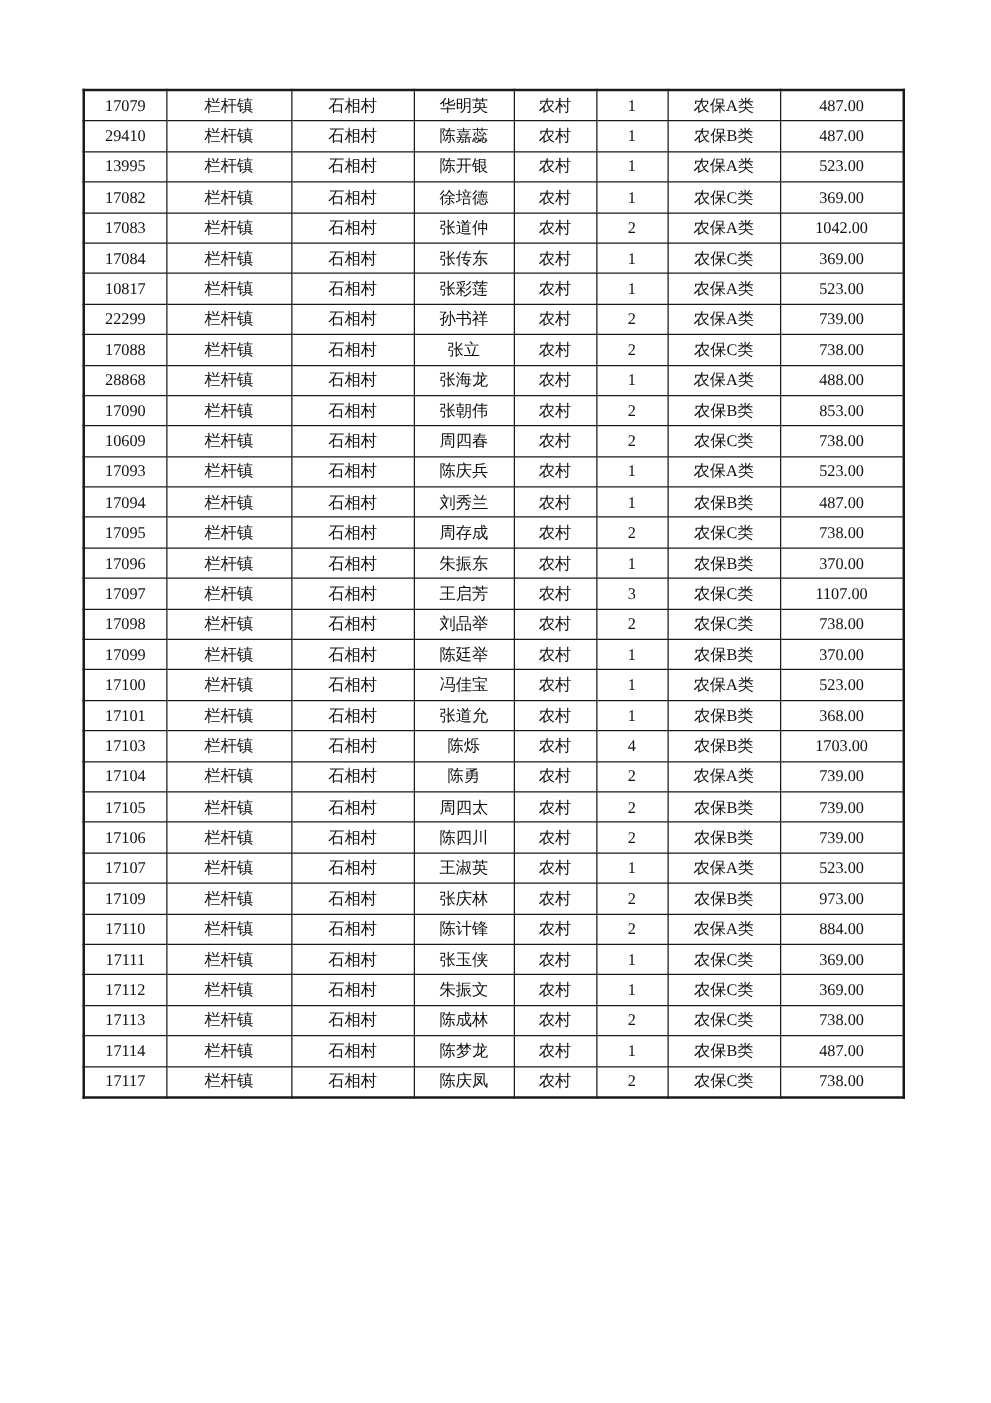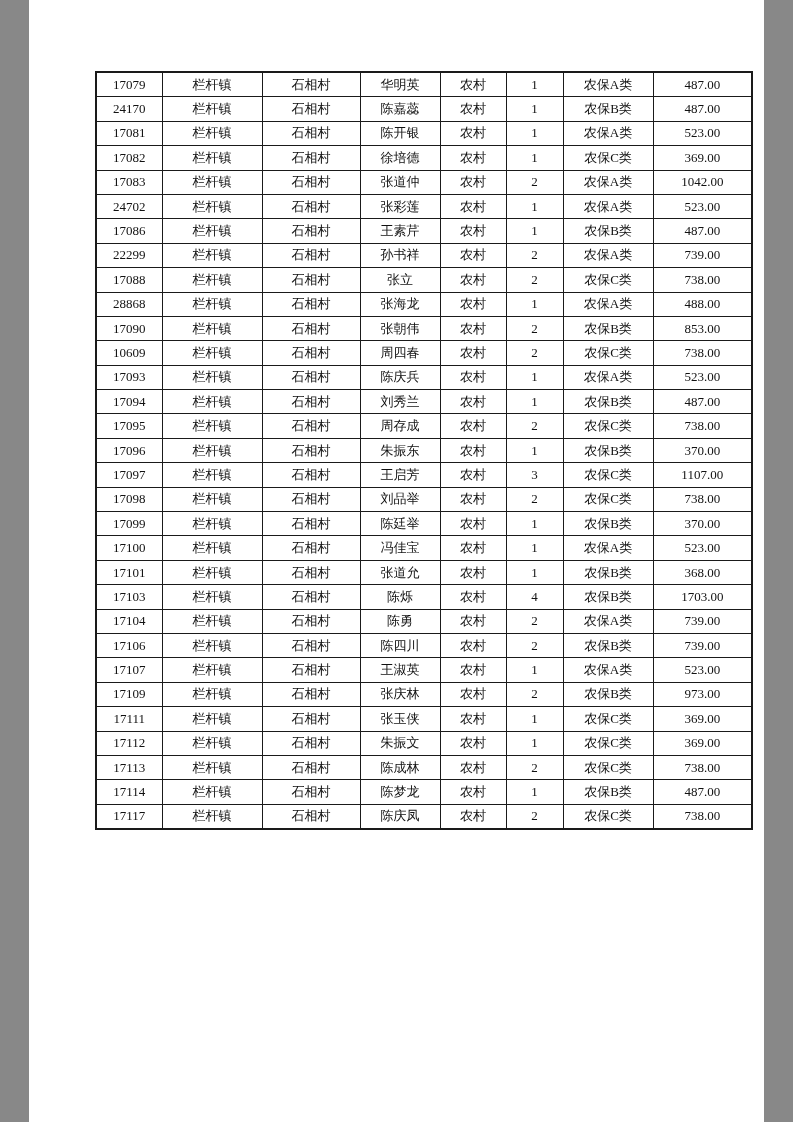--- a/index.html
+++ b/index.html
@@ -2,21 +2,21 @@
 <html><head>
 <meta charset="utf-8">
 <style>
   html, body {
     margin: 0;
     padding: 0;
     background: #888;
   }
   .page {
     position: relative;
-    width: 735px;
+    width: 793px;
     height: 1122px;
     background: #ffffff;
     margin: 0 auto;
     overflow: hidden;
     font-family: "Liberation Serif", "DejaVu Serif", serif;
   }
   table.roster {
     position: absolute;
     left: 66px;
     top: 71px;
@@ -68,31 +68,31 @@
           <td>17079</td>
           <td>栏杆镇</td>
           <td>石相村</td>
           <td>华明英</td>
           <td>农村</td>
           <td>1</td>
           <td>农保A类</td>
           <td>487.00</td>
         </tr>
         <tr>
-          <td>24170</td>
+          <td>29410</td>
           <td>栏杆镇</td>
           <td>石相村</td>
           <td>陈嘉蕊</td>
           <td>农村</td>
           <td>1</td>
           <td>农保B类</td>
           <td>487.00</td>
         </tr>
         <tr>
-          <td>17081</td>
+          <td>13995</td>
           <td>栏杆镇</td>
           <td>石相村</td>
           <td>陈开银</td>
           <td>农村</td>
           <td>1</td>
           <td>农保A类</td>
           <td>523.00</td>
         </tr>
         <tr>
           <td>17082</td>
@@ -108,228 +108,248 @@
           <td>17083</td>
           <td>栏杆镇</td>
           <td>石相村</td>
           <td>张道仲</td>
           <td>农村</td>
           <td>2</td>
           <td>农保A类</td>
           <td>1042.00</td>
         </tr>
         <tr>
-          <td>24702</td>
+          <td>17084</td>
+          <td>栏杆镇</td>
+          <td>石相村</td>
+          <td>张传东</td>
+          <td>农村</td>
+          <td>1</td>
+          <td>农保C类</td>
+          <td>369.00</td>
+        </tr>
+        <tr>
+          <td>10817</td>
           <td>栏杆镇</td>
           <td>石相村</td>
           <td>张彩莲</td>
           <td>农村</td>
           <td>1</td>
           <td>农保A类</td>
           <td>523.00</td>
         </tr>
         <tr>
-          <td>17086</td>
-          <td>栏杆镇</td>
-          <td>石相村</td>
-          <td>王素芹</td>
+          <td>22299</td>
+          <td>栏杆镇</td>
+          <td>石相村</td>
+          <td>孙书祥</td>
+          <td>农村</td>
+          <td>2</td>
+          <td>农保A类</td>
+          <td>739.00</td>
+        </tr>
+        <tr>
+          <td>17088</td>
+          <td>栏杆镇</td>
+          <td>石相村</td>
+          <td>张立</td>
+          <td>农村</td>
+          <td>2</td>
+          <td>农保C类</td>
+          <td>738.00</td>
+        </tr>
+        <tr>
+          <td>28868</td>
+          <td>栏杆镇</td>
+          <td>石相村</td>
+          <td>张海龙</td>
+          <td>农村</td>
+          <td>1</td>
+          <td>农保A类</td>
+          <td>488.00</td>
+        </tr>
+        <tr>
+          <td>17090</td>
+          <td>栏杆镇</td>
+          <td>石相村</td>
+          <td>张朝伟</td>
+          <td>农村</td>
+          <td>2</td>
+          <td>农保B类</td>
+          <td>853.00</td>
+        </tr>
+        <tr>
+          <td>10609</td>
+          <td>栏杆镇</td>
+          <td>石相村</td>
+          <td>周四春</td>
+          <td>农村</td>
+          <td>2</td>
+          <td>农保C类</td>
+          <td>738.00</td>
+        </tr>
+        <tr>
+          <td>17093</td>
+          <td>栏杆镇</td>
+          <td>石相村</td>
+          <td>陈庆兵</td>
+          <td>农村</td>
+          <td>1</td>
+          <td>农保A类</td>
+          <td>523.00</td>
+        </tr>
+        <tr>
+          <td>17094</td>
+          <td>栏杆镇</td>
+          <td>石相村</td>
+          <td>刘秀兰</td>
           <td>农村</td>
           <td>1</td>
           <td>农保B类</td>
           <td>487.00</td>
         </tr>
         <tr>
-          <td>22299</td>
-          <td>栏杆镇</td>
-          <td>石相村</td>
-          <td>孙书祥</td>
+          <td>17095</td>
+          <td>栏杆镇</td>
+          <td>石相村</td>
+          <td>周存成</td>
+          <td>农村</td>
+          <td>2</td>
+          <td>农保C类</td>
+          <td>738.00</td>
+        </tr>
+        <tr>
+          <td>17096</td>
+          <td>栏杆镇</td>
+          <td>石相村</td>
+          <td>朱振东</td>
+          <td>农村</td>
+          <td>1</td>
+          <td>农保B类</td>
+          <td>370.00</td>
+        </tr>
+        <tr>
+          <td>17097</td>
+          <td>栏杆镇</td>
+          <td>石相村</td>
+          <td>王启芳</td>
+          <td>农村</td>
+          <td>3</td>
+          <td>农保C类</td>
+          <td>1107.00</td>
+        </tr>
+        <tr>
+          <td>17098</td>
+          <td>栏杆镇</td>
+          <td>石相村</td>
+          <td>刘品举</td>
+          <td>农村</td>
+          <td>2</td>
+          <td>农保C类</td>
+          <td>738.00</td>
+        </tr>
+        <tr>
+          <td>17099</td>
+          <td>栏杆镇</td>
+          <td>石相村</td>
+          <td>陈廷举</td>
+          <td>农村</td>
+          <td>1</td>
+          <td>农保B类</td>
+          <td>370.00</td>
+        </tr>
+        <tr>
+          <td>17100</td>
+          <td>栏杆镇</td>
+          <td>石相村</td>
+          <td>冯佳宝</td>
+          <td>农村</td>
+          <td>1</td>
+          <td>农保A类</td>
+          <td>523.00</td>
+        </tr>
+        <tr>
+          <td>17101</td>
+          <td>栏杆镇</td>
+          <td>石相村</td>
+          <td>张道允</td>
+          <td>农村</td>
+          <td>1</td>
+          <td>农保B类</td>
+          <td>368.00</td>
+        </tr>
+        <tr>
+          <td>17103</td>
+          <td>栏杆镇</td>
+          <td>石相村</td>
+          <td>陈烁</td>
+          <td>农村</td>
+          <td>4</td>
+          <td>农保B类</td>
+          <td>1703.00</td>
+        </tr>
+        <tr>
+          <td>17104</td>
+          <td>栏杆镇</td>
+          <td>石相村</td>
+          <td>陈勇</td>
           <td>农村</td>
           <td>2</td>
           <td>农保A类</td>
           <td>739.00</td>
         </tr>
         <tr>
-          <td>17088</td>
-          <td>栏杆镇</td>
-          <td>石相村</td>
-          <td>张立</td>
-          <td>农村</td>
-          <td>2</td>
-          <td>农保C类</td>
-          <td>738.00</td>
-        </tr>
-        <tr>
-          <td>28868</td>
-          <td>栏杆镇</td>
-          <td>石相村</td>
-          <td>张海龙</td>
-          <td>农村</td>
-          <td>1</td>
-          <td>农保A类</td>
-          <td>488.00</td>
-        </tr>
-        <tr>
-          <td>17090</td>
-          <td>栏杆镇</td>
-          <td>石相村</td>
-          <td>张朝伟</td>
-          <td>农村</td>
-          <td>2</td>
-          <td>农保B类</td>
-          <td>853.00</td>
-        </tr>
-        <tr>
-          <td>10609</td>
-          <td>栏杆镇</td>
-          <td>石相村</td>
-          <td>周四春</td>
-          <td>农村</td>
-          <td>2</td>
-          <td>农保C类</td>
-          <td>738.00</td>
-        </tr>
-        <tr>
-          <td>17093</td>
-          <td>栏杆镇</td>
-          <td>石相村</td>
-          <td>陈庆兵</td>
+          <td>17105</td>
+          <td>栏杆镇</td>
+          <td>石相村</td>
+          <td>周四太</td>
+          <td>农村</td>
+          <td>2</td>
+          <td>农保B类</td>
+          <td>739.00</td>
+        </tr>
+        <tr>
+          <td>17106</td>
+          <td>栏杆镇</td>
+          <td>石相村</td>
+          <td>陈四川</td>
+          <td>农村</td>
+          <td>2</td>
+          <td>农保B类</td>
+          <td>739.00</td>
+        </tr>
+        <tr>
+          <td>17107</td>
+          <td>栏杆镇</td>
+          <td>石相村</td>
+          <td>王淑英</td>
           <td>农村</td>
           <td>1</td>
           <td>农保A类</td>
           <td>523.00</td>
         </tr>
         <tr>
-          <td>17094</td>
-          <td>栏杆镇</td>
-          <td>石相村</td>
-          <td>刘秀兰</td>
-          <td>农村</td>
-          <td>1</td>
-          <td>农保B类</td>
-          <td>487.00</td>
-        </tr>
-        <tr>
-          <td>17095</td>
-          <td>栏杆镇</td>
-          <td>石相村</td>
-          <td>周存成</td>
-          <td>农村</td>
-          <td>2</td>
-          <td>农保C类</td>
-          <td>738.00</td>
-        </tr>
-        <tr>
-          <td>17096</td>
-          <td>栏杆镇</td>
-          <td>石相村</td>
-          <td>朱振东</td>
-          <td>农村</td>
-          <td>1</td>
-          <td>农保B类</td>
-          <td>370.00</td>
-        </tr>
-        <tr>
-          <td>17097</td>
-          <td>栏杆镇</td>
-          <td>石相村</td>
-          <td>王启芳</td>
-          <td>农村</td>
-          <td>3</td>
-          <td>农保C类</td>
-          <td>1107.00</td>
-        </tr>
-        <tr>
-          <td>17098</td>
-          <td>栏杆镇</td>
-          <td>石相村</td>
-          <td>刘品举</td>
-          <td>农村</td>
-          <td>2</td>
-          <td>农保C类</td>
-          <td>738.00</td>
-        </tr>
-        <tr>
-          <td>17099</td>
-          <td>栏杆镇</td>
-          <td>石相村</td>
-          <td>陈廷举</td>
-          <td>农村</td>
-          <td>1</td>
-          <td>农保B类</td>
-          <td>370.00</td>
-        </tr>
-        <tr>
-          <td>17100</td>
-          <td>栏杆镇</td>
-          <td>石相村</td>
-          <td>冯佳宝</td>
-          <td>农村</td>
-          <td>1</td>
-          <td>农保A类</td>
-          <td>523.00</td>
-        </tr>
-        <tr>
-          <td>17101</td>
-          <td>栏杆镇</td>
-          <td>石相村</td>
-          <td>张道允</td>
-          <td>农村</td>
-          <td>1</td>
-          <td>农保B类</td>
-          <td>368.00</td>
-        </tr>
-        <tr>
-          <td>17103</td>
-          <td>栏杆镇</td>
-          <td>石相村</td>
-          <td>陈烁</td>
-          <td>农村</td>
-          <td>4</td>
-          <td>农保B类</td>
-          <td>1703.00</td>
-        </tr>
-        <tr>
-          <td>17104</td>
-          <td>栏杆镇</td>
-          <td>石相村</td>
-          <td>陈勇</td>
-          <td>农村</td>
-          <td>2</td>
-          <td>农保A类</td>
-          <td>739.00</td>
-        </tr>
-        <tr>
-          <td>17106</td>
-          <td>栏杆镇</td>
-          <td>石相村</td>
-          <td>陈四川</td>
-          <td>农村</td>
-          <td>2</td>
-          <td>农保B类</td>
-          <td>739.00</td>
-        </tr>
-        <tr>
-          <td>17107</td>
-          <td>栏杆镇</td>
-          <td>石相村</td>
-          <td>王淑英</td>
-          <td>农村</td>
-          <td>1</td>
-          <td>农保A类</td>
-          <td>523.00</td>
-        </tr>
-        <tr>
           <td>17109</td>
           <td>栏杆镇</td>
           <td>石相村</td>
           <td>张庆林</td>
           <td>农村</td>
           <td>2</td>
           <td>农保B类</td>
           <td>973.00</td>
+        </tr>
+        <tr>
+          <td>17110</td>
+          <td>栏杆镇</td>
+          <td>石相村</td>
+          <td>陈计锋</td>
+          <td>农村</td>
+          <td>2</td>
+          <td>农保A类</td>
+          <td>884.00</td>
         </tr>
         <tr>
           <td>17111</td>
           <td>栏杆镇</td>
           <td>石相村</td>
           <td>张玉侠</td>
           <td>农村</td>
           <td>1</td>
           <td>农保C类</td>
           <td>369.00</td>

